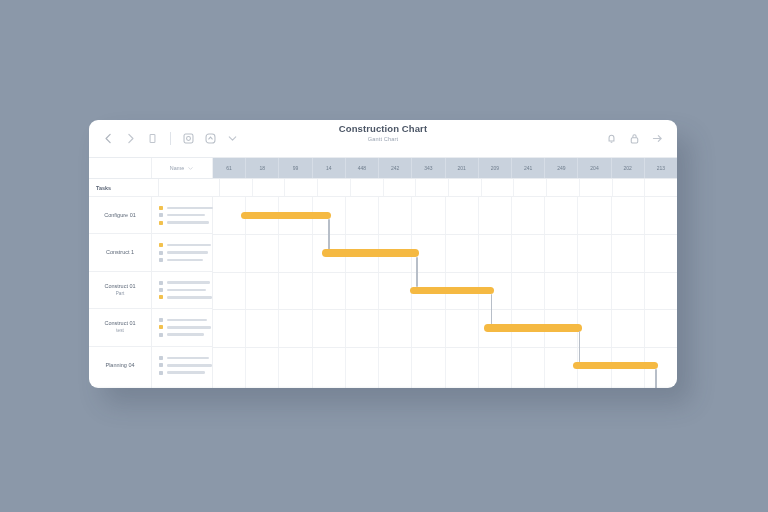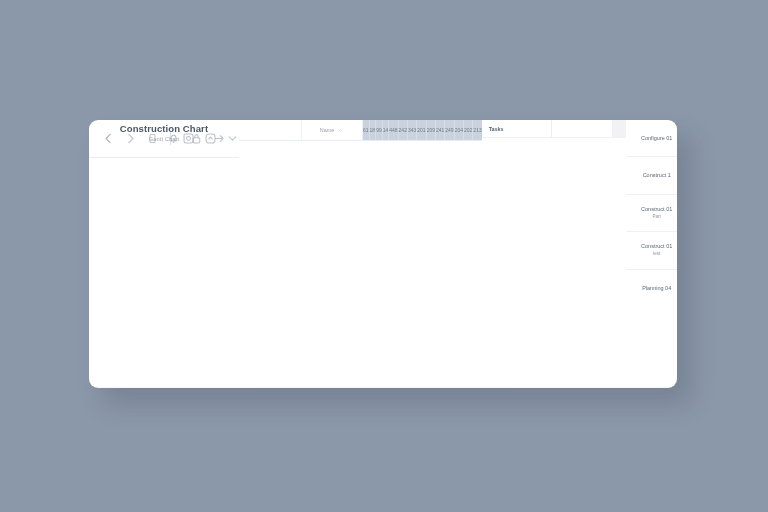--- a/index.html
+++ b/index.html
@@ -10,21 +10,21 @@
     -webkit-font-smoothing:antialiased;
   }
   .stage{position:relative;width:768px;height:512px;}
 
   
   .card{
     position:absolute;left:89px;top:120px;width:588px;height:268px;
     background:#ffffff;border-radius:9px;
     box-shadow:14px 16px 26px rgba(40,52,68,.20);
     overflow:hidden;
-    display:flex;flex-direction:row;
+    display:flex;flex-direction:column;
   }
 
   
   .toolbar{
     position:relative;height:37px;flex:0 0 37px;
     border-bottom:1px solid #e9ecf0;
     display:flex;align-items:center;
   }
   .tb-left{display:flex;align-items:center;gap:9px;padding-left:13px;}
   .tb-right{position:absolute;right:13px;top:0;height:37px;display:flex;align-items:center;gap:10px;}

